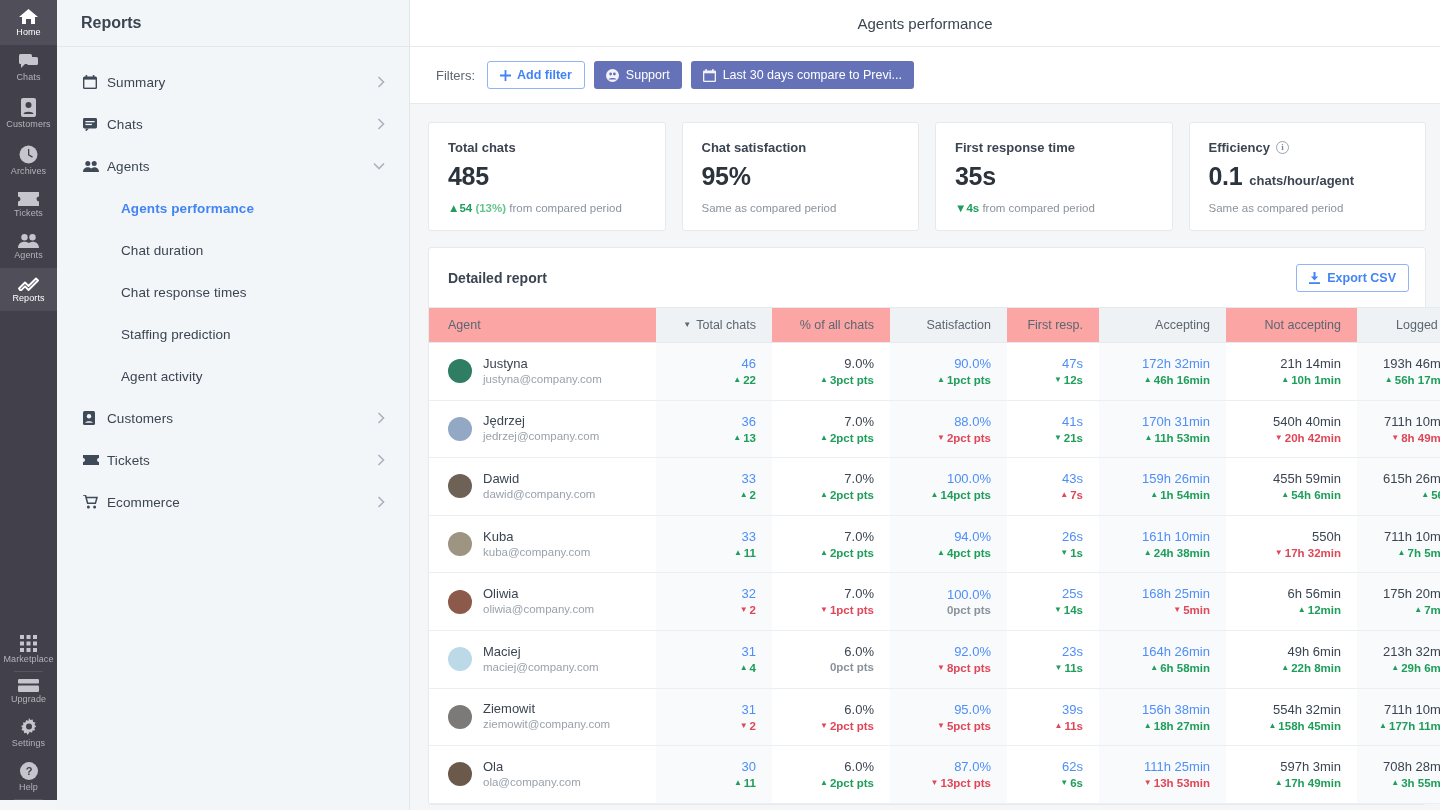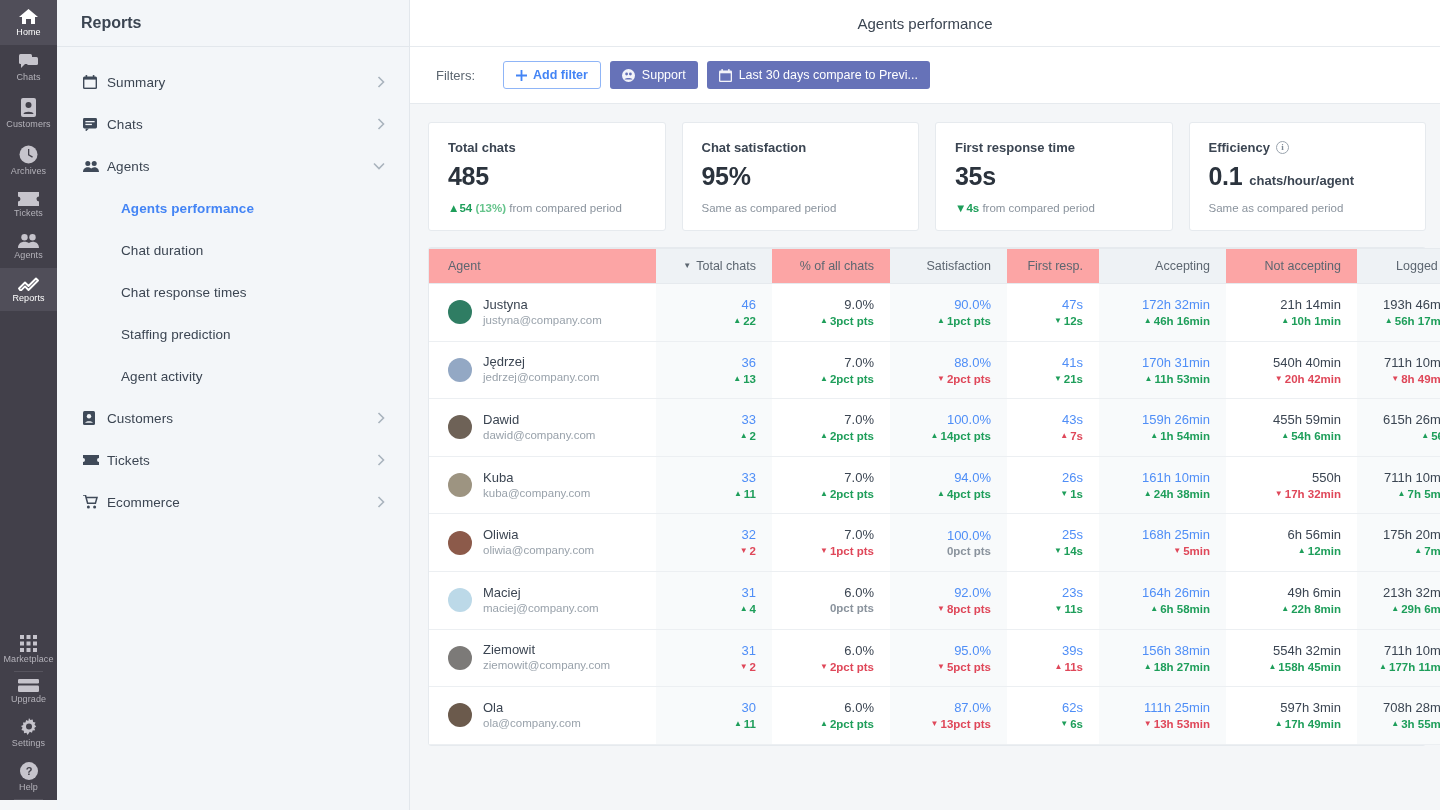--- a/index.html
+++ b/index.html
@@ -71,21 +71,21 @@
     height: 47px; flex: 0 0 47px; background: #ffffff;
     border-bottom: 1px solid #e6eaee;
     display: flex; align-items: center; justify-content: center;
   }
   .main-title { font-size: 15px; color: #3b4552; }
   .filterbar {
     height: 57px; flex: 0 0 57px; background: #ffffff;
     border-bottom: 1px solid #e6eaee;
     display: flex; align-items: center; padding: 0 0 0 26px;
   }
-  .filters-label { font-size: 13px; color: #5c6670; margin-right: 28px; }
+  .filters-label { font-size: 13px; color: #5c6670; margin-right: 12px; }
   .btn-addfilter {
     display: inline-flex; align-items: center; gap: 6px;
     height: 28px; padding: 0 12px;
     border: 1px solid #8fb5f7; border-radius: 3px;
     background: #ffffff; color: #4384f5;
     font-size: 12.5px; font-weight: bold; cursor: pointer;
     font-family: "Liberation Sans", sans-serif;
   }
   .chip {
     display: inline-flex; align-items: center; gap: 7px;
@@ -477,20 +477,30 @@
             <span class="kpi-unit">chats/hour/agent</span>
           </div>
           <div class="kpi-delta">
             <span>Same as compared period</span>
           </div>
         </div>
 
       </div>
 
       <div class="report">
+        <div class="report-head">
+          <div class="report-title">Detailed report</div>
+          <button class="btn-export">
+            <svg width="11" height="12" viewBox="0 0 11 12">
+                <path d="M4.5 0h2v4.5h2.6L5.5 8.6 1.9 4.5h2.6z"></path>
+                <rect x="0" y="10.2" width="11" height="1.8"></rect>
+              </svg>
+            <span>Export CSV</span>
+          </button>
+        </div>
 
         <table class="rpt">
           <colgroup>
             <col style="width:227px">
               <col style="width:116px">
               <col style="width:118px">
             <col style="width:117px">
               <col style="width:92px">
               <col style="width:127px">
             <col style="width:131px">

